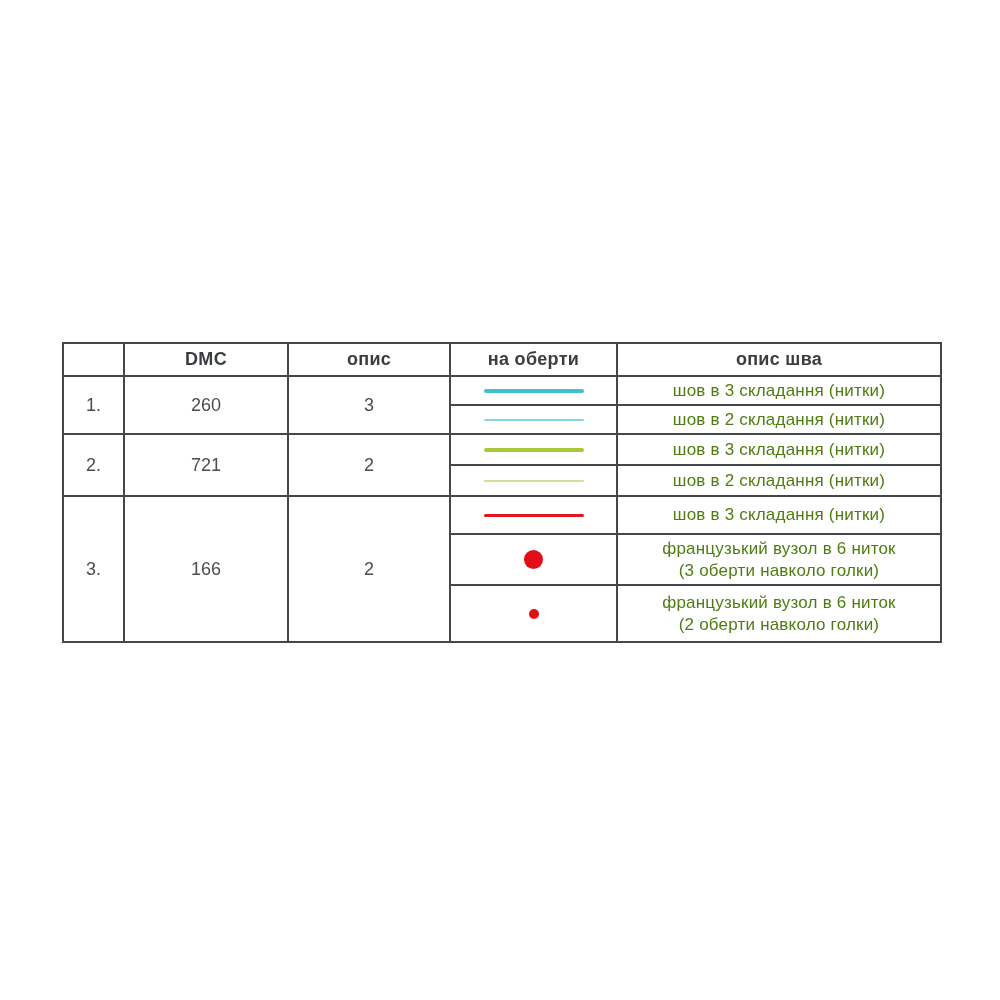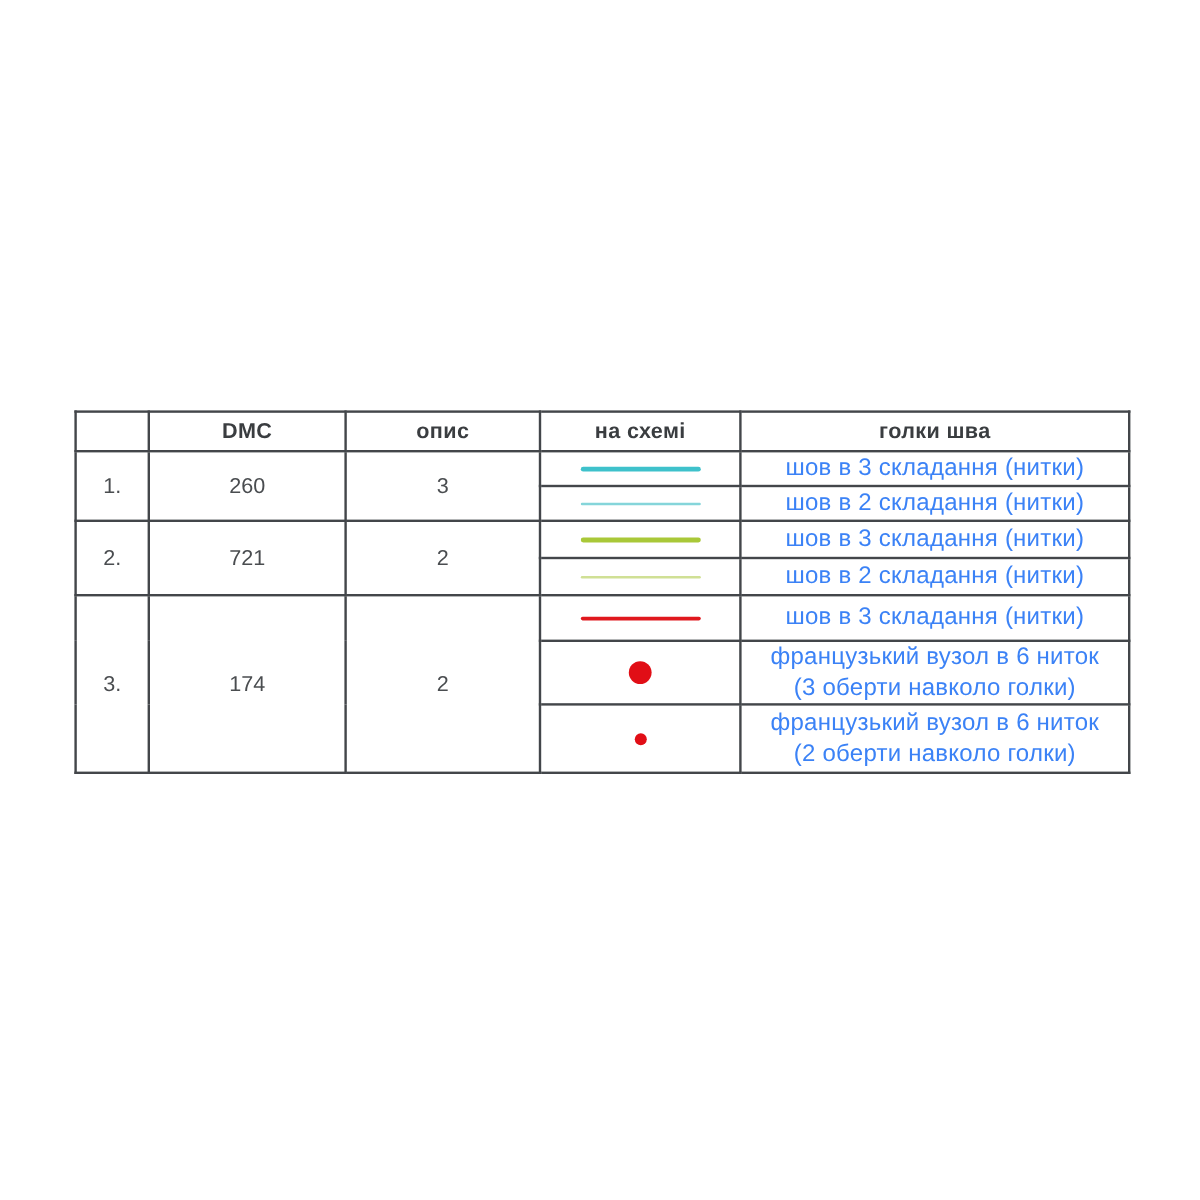--- a/index.html
+++ b/index.html
@@ -41,22 +41,22 @@
     font-size: 18px;
     font-weight: bold;
     color: #3a3d40;
     letter-spacing: 0.3px;
   }
   td.num-cell, td.dmc-cell, td.skeins-cell {
     font-size: 18px;
     color: #4a4d50;
   }
   td.desc-cell {
-    font-size: 20px;
-    color: #3b82f6;
+    font-size: 17px;
+    color: #4d7c0f;
     white-space: pre-line;
     line-height: 1.28;
     letter-spacing: 0.2px;
   }
   .sym-line {
     display: block;
     margin: 0 auto;
     border-radius: 2px;
   }
   .sym-dot {
@@ -75,22 +75,22 @@
       <col style="width:164px">
       <col style="width:162px">
       <col style="width:167px">
       <col style="width:324px">
     </colgroup>
     <thead>
       <tr class="r-head">
         <th class="header-cell"></th>
         <th class="header-cell">DMC</th>
         <th class="header-cell">опис</th>
-        <th class="header-cell">на схемі</th>
-        <th class="header-cell">голки шва</th>
+        <th class="header-cell">на оберти</th>
+        <th class="header-cell">опис шва</th>
       </tr>
     </thead>
     <tbody>
 
       <tr class="r-sub31">
         <td class="num-cell" rowspan="2">1.</td>
         <td class="dmc-cell" rowspan="2">260</td>
         <td class="skeins-cell" rowspan="2">3</td>
         <td class="sym-cell">
           <span class="sym-line" style="background-color: rgb(62, 193, 203); width: 100px; height: 4px;"></span>
@@ -115,21 +115,21 @@
       </tr>
       <tr class="r-sub33">
         <td class="sym-cell">
           <span class="sym-line" style="background-color: rgb(208, 224, 149); width: 100px; height: 2px;"></span>
         </td>
         <td class="desc-cell">шов в 2 складання (нитки)</td>
       </tr>
 
       <tr class="r-sub40">
         <td class="num-cell" rowspan="3">3.</td>
-        <td class="dmc-cell" rowspan="3">174</td>
+        <td class="dmc-cell" rowspan="3">166</td>
         <td class="skeins-cell" rowspan="3">2</td>
         <td class="sym-cell">
           <span class="sym-line" style="background-color: rgb(224, 24, 30); width: 100px; height: 3px;"></span>
         </td>
         <td class="desc-cell">шов в 3 складання (нитки)</td>
       </tr>
       <tr class="r-sub53">
         <td class="sym-cell">
           <span class="sym-dot" style="background-color: rgb(225, 14, 22); width: 19px; height: 19px;"></span>
         </td>

